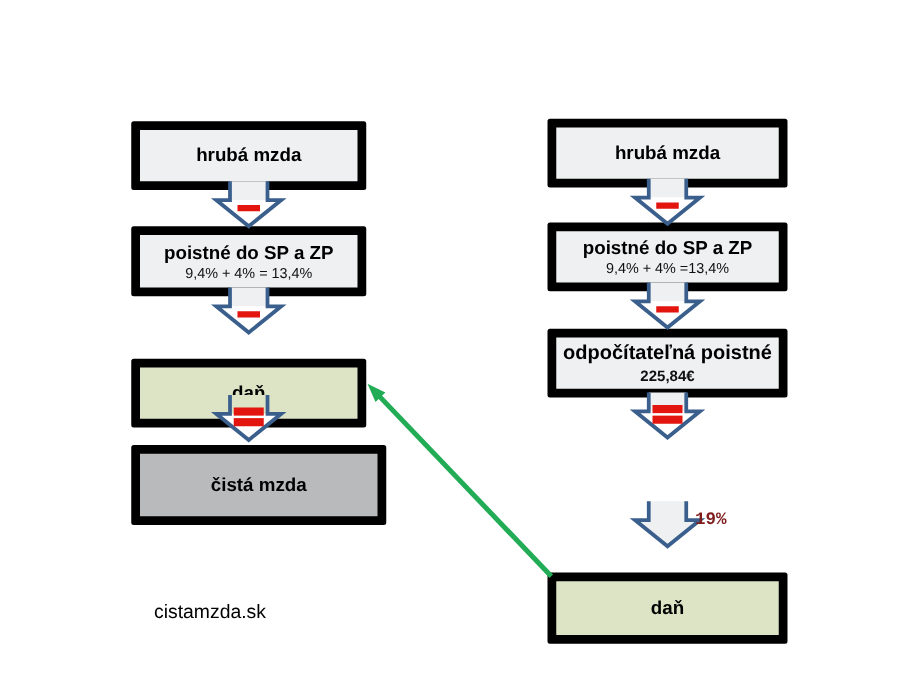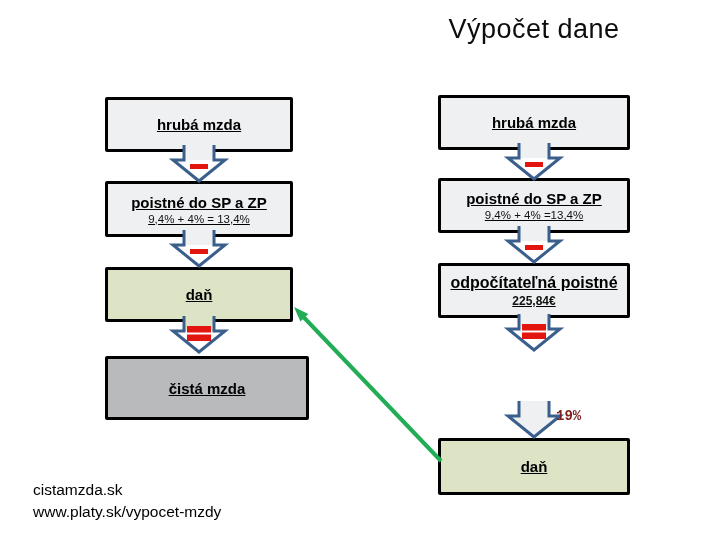--- a/index.html
+++ b/index.html
@@ -16,32 +16,31 @@
     position: absolute;
     width: 240px;
     text-align: center;
     font-size: 27px;
     font-weight: 400;
     color: #0d0d0d;
     letter-spacing: 0.5px;
   }
   .box {
     position: absolute;
-    border: 3px solid #000000;
+    border: 7px solid #000000;
     border-radius: 2px;
     background: #eef0f1;
     display: flex;
     flex-direction: column;
     align-items: center;
     justify-content: center;
     box-sizing: border-box;
     text-align: center;
-    text-decoration: underline;
   }
-  .box.green { background: #dce4c5; }
+  .box.green { background: #dce4c5; margin-top: 20px; }
   .box.gray  { background: #b9babc; }
   .box-label { font-size: 15px; font-weight: bold; color: #000; }
   .box-label.lg { font-size: 16px; }
   .box-sub   { font-size: 11.5px; font-weight: 400; color: #111; margin-top: 2px; }
   .box-sub.b { font-weight: 600; font-size: 12px; }
   .arrow { position: absolute; width: 56px; height: 38px; }
   .arrow svg { display: block; width: 56px; height: 38px; overflow: visible; }
   .outline { fill: none; stroke: #3a5f8c; stroke-width: 3; stroke-linejoin: miter; }
   .stem-light { fill: #eef0f1; }
   .stem-green { fill: #dce4c5; }
@@ -53,32 +52,32 @@
     font-size: 14px;
     font-weight: bold;
     color: #7f1d1d;
     font-family: Liberation Mono, monospace;
   }
   .footer {
     position: absolute;
     left: 33px;
     top: 479px;
     width: 270px;
+    text-align: center;
     font-size: 15.5px;
     line-height: 1.4;
     color: #000;
   }
   #callout-arrow { position: absolute; left: 288px; top: 300px; }
 </style>
 </head>
 <body>
 
 <div id="slide">
 
-  <div class="title" style="left:414px; top:14px;">Výpočet dane</div>
 
   <div class="box" style="left:105px; top:97px; width:188px; height:55px;">
     <div class="box-label">hrubá mzda</div>
   </div>
 
   <div class="box" style="left:105px; top:181px; width:188px; height:56px;">
     <div class="box-label">poistné do SP a ZP</div>
     <div class="box-sub">9,4% + 4% = 13,4%</div>
   </div>
 
@@ -175,16 +174,15 @@
 
   <div class="rate" style="left:556px; top:408px;">19%</div>
 
   <svg id="callout-arrow" width="160" height="168" viewBox="0 0 160 168">
     <line x1="153" y1="161" x2="15" y2="16.5" stroke="#21ac55" stroke-width="4"></line>
     <polygon points="6,7 20.3,14.0 12.4,21.6" fill="#21ac55"></polygon>
   </svg>
 
   <div class="footer">
     <div>cistamzda.sk</div>
-    <div>www.platy.sk/vypocet-mzdy</div>
   </div>
 
 </div>
 
 </body></html>

